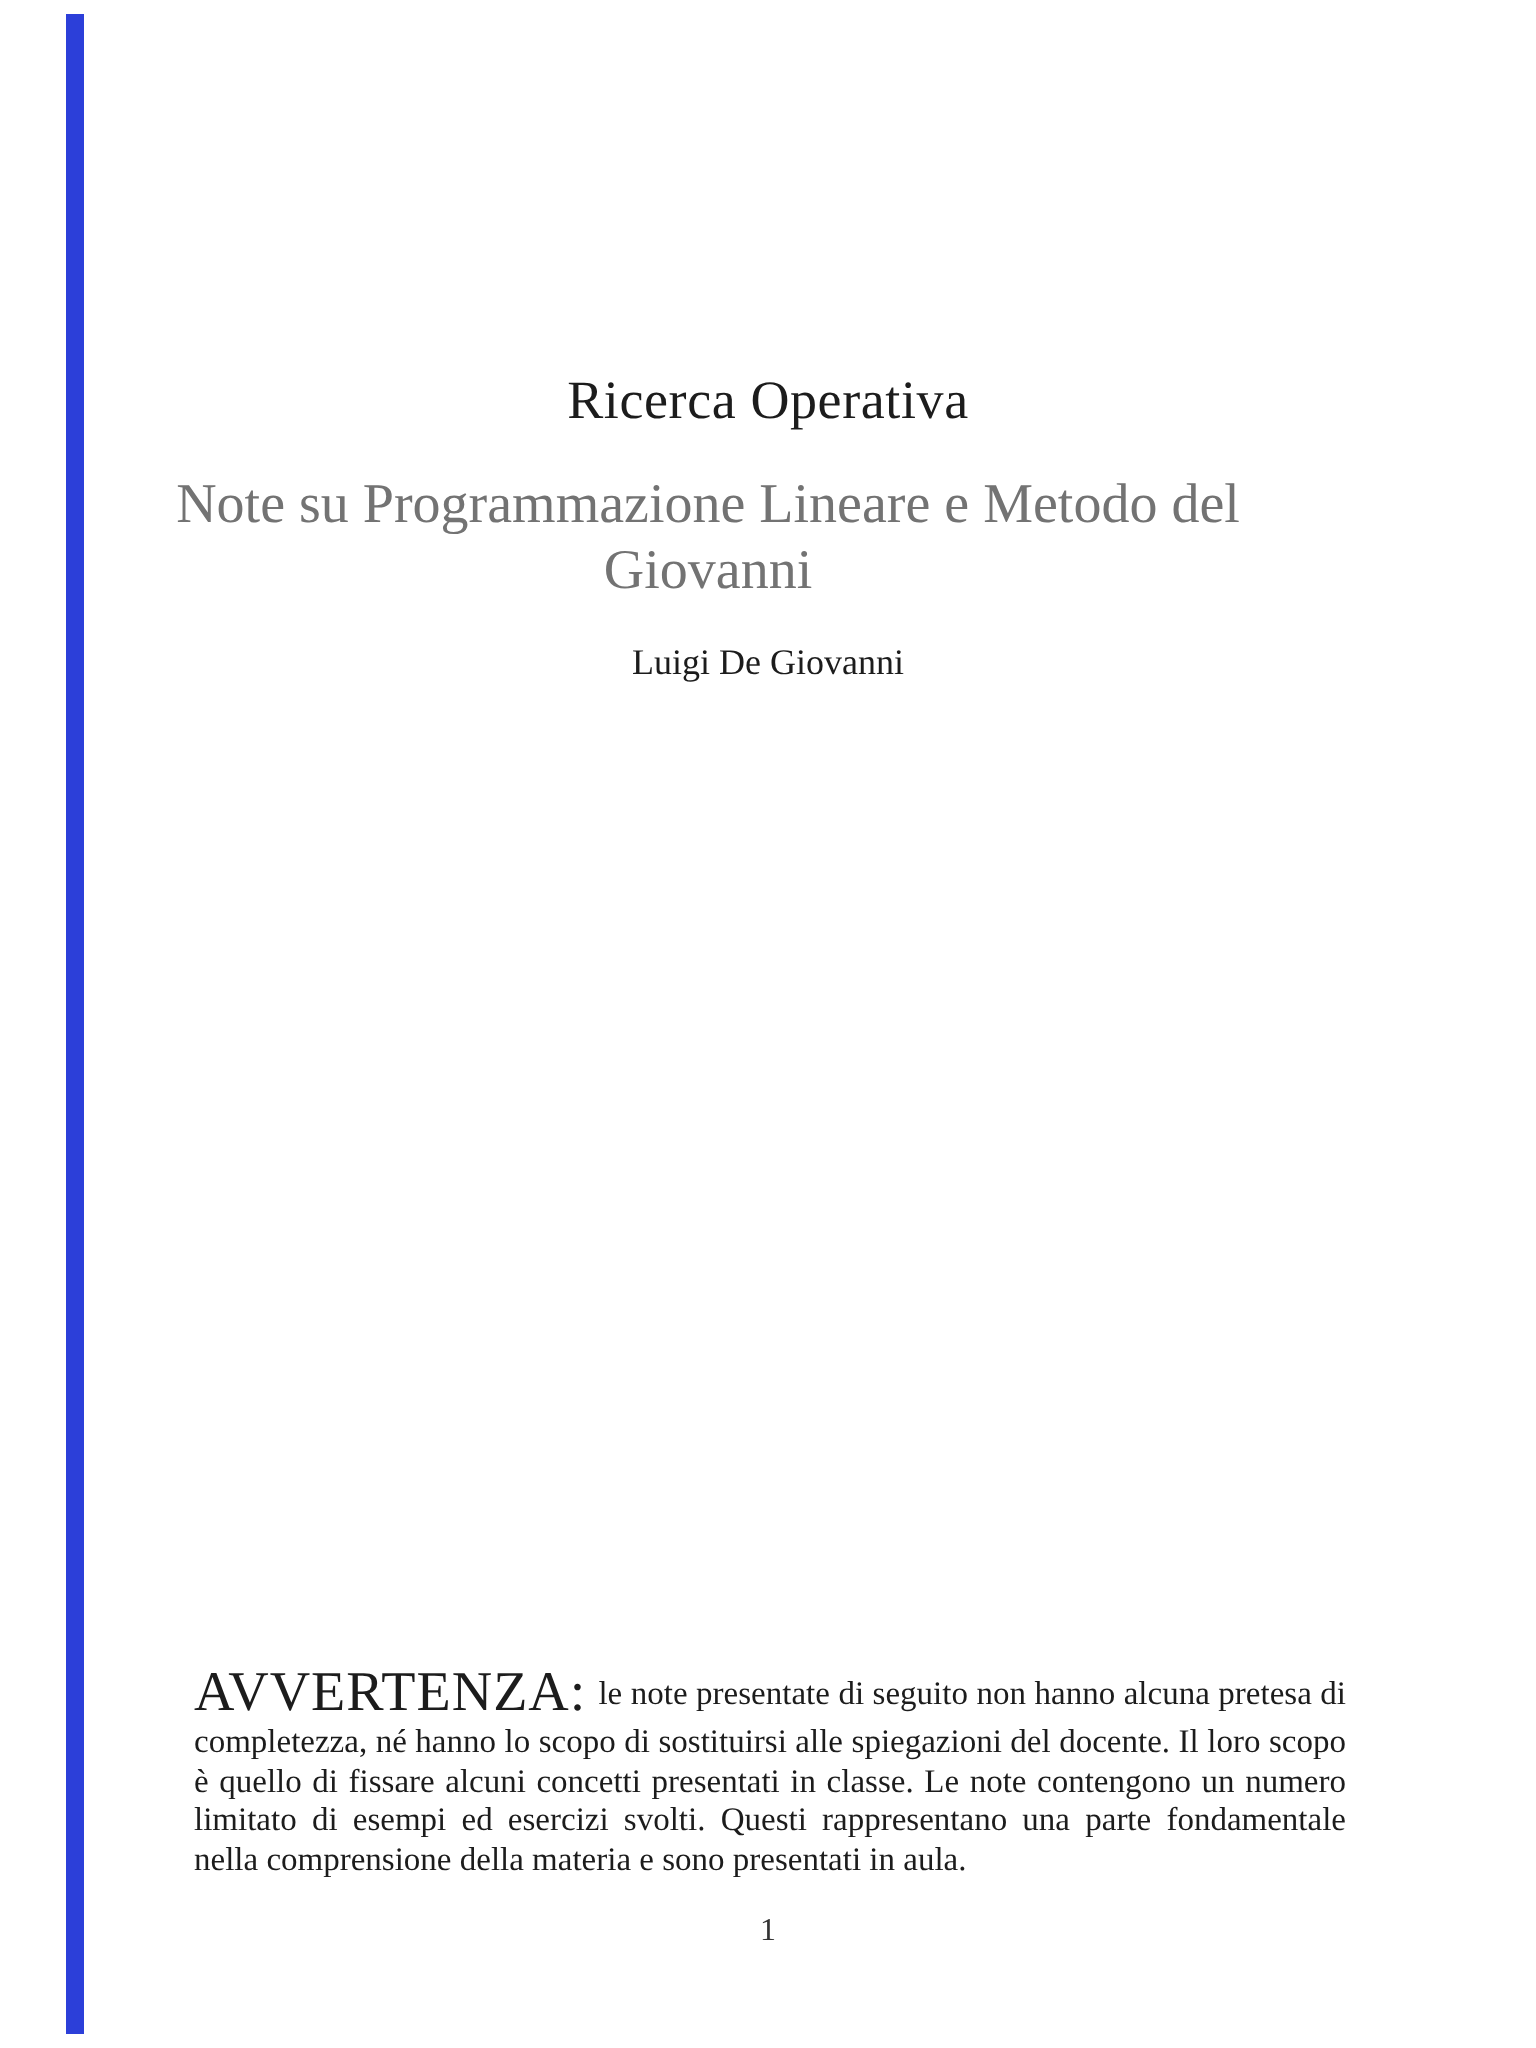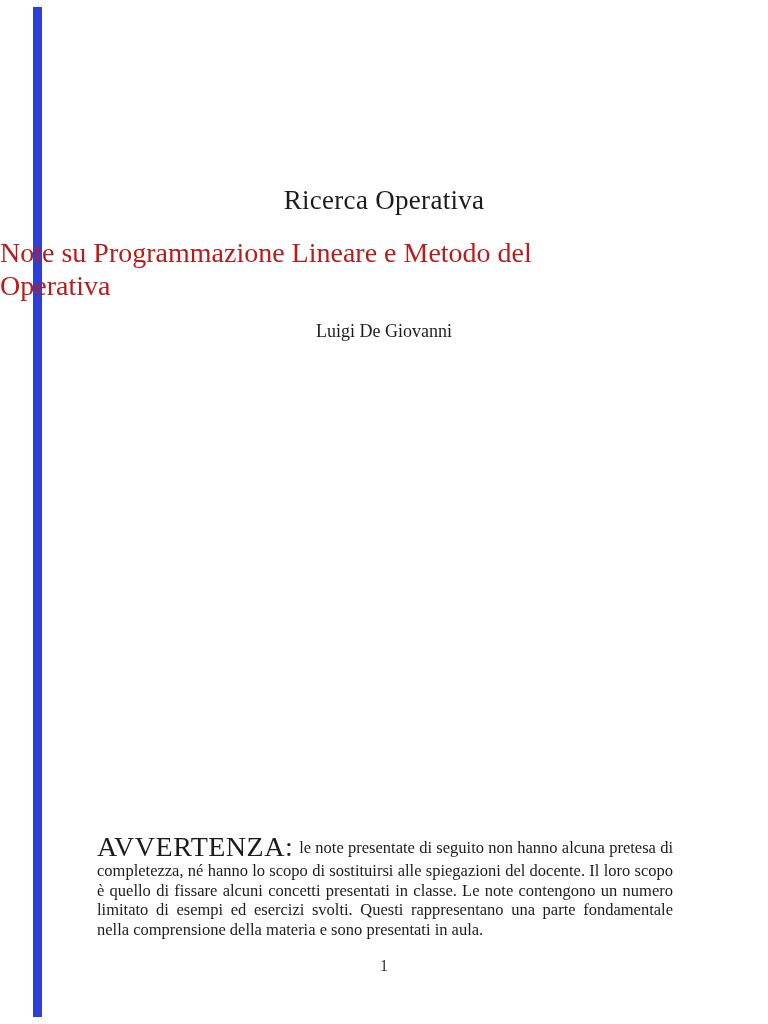--- a/index.html
+++ b/index.html
@@ -37,25 +37,25 @@
     font-size: 27px;
     font-weight: 400;
     letter-spacing: 0.3px;
     color: #1c1c1c;
   }
   .doc-title {
     position: absolute;
     top: 236px;
     left: 0;
     width: 708px;
-    text-align: left;
+    text-align: center;
     font-size: 28px;
     line-height: 33px;
     font-weight: 400;
-    color: #b91c1c;
+    color: #737373;
   }
   .author {
     position: absolute;
     top: 321px;
     left: 0;
     width: 768px;
     text-align: center;
     font-size: 18px;
     color: #1c1c1c;
   }
@@ -93,21 +93,21 @@
 <body>
 
 <div class="page">
 
   <div class="accent-bar"></div>
 
   <div class="pretitle">Ricerca Operativa</div>
 
   <div class="doc-title">
     <div>Note su Programmazione Lineare e Metodo del</div>
-    <div>Operativa</div>
+    <div>Giovanni</div>
   </div>
 
   <div class="author">Luigi De Giovanni</div>
 
   <p class="notice"><span class="lead">AVVERTENZA:</span><span>le note presentate di seguito non hanno alcuna pretesa di completezza, né hanno lo scopo di sostituirsi alle spiegazioni del docente. Il loro scopo è quello di fissare alcuni concetti presentati in classe.  Le note contengono un numero limitato di esempi ed esercizi svolti. Questi rappresentano una parte fondamentale nella comprensione della materia e sono presentati in aula.</span></p>
 
   <div class="page-number">1</div>
 
 </div>
 

